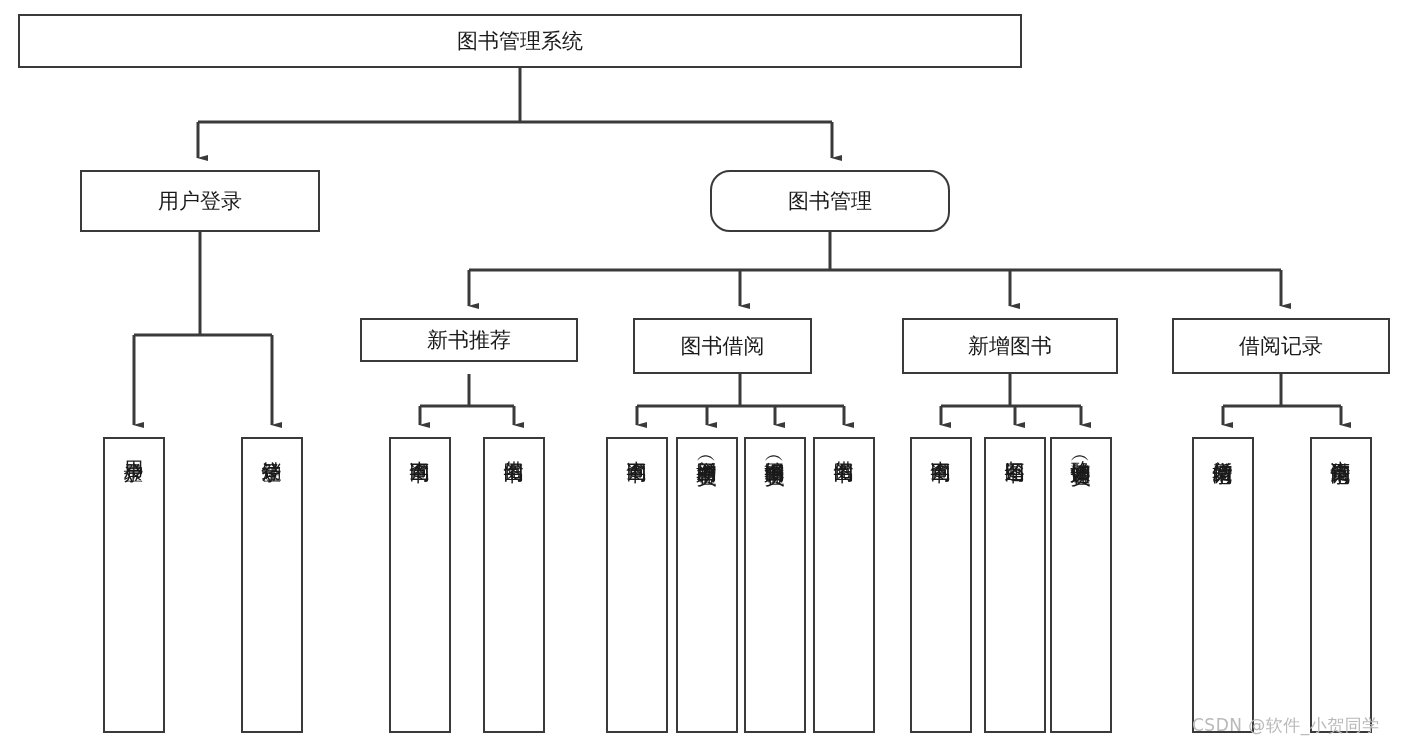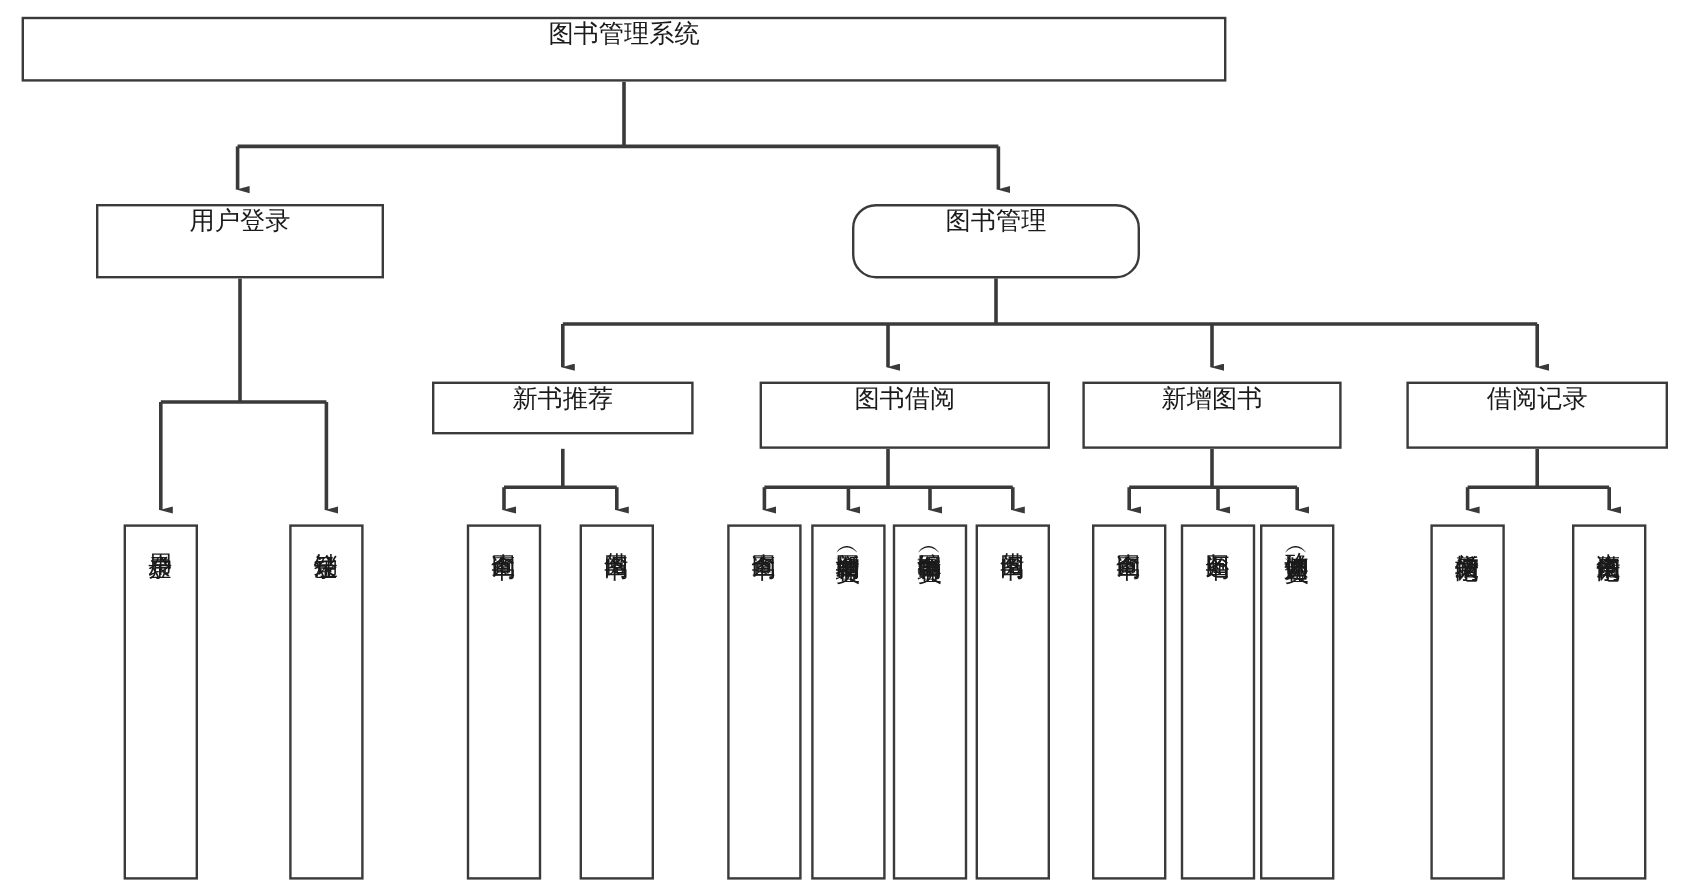--- a/index.html
+++ b/index.html
@@ -16,20 +16,21 @@
     height: 747px;
     background: #ffffff;
     overflow: hidden;
   }
   .node {
     position: absolute;
     box-sizing: border-box;
     border: 2px solid #3a3a3a;
     background: #ffffff;
     display: flex;
+    align-items: center;
     justify-content: center;
   }
   .node-label {
     font-size: 21px;
     color: #1a1a1a;
     line-height: 1.15;
     text-align: center;
     white-space: nowrap;
   }
   
@@ -127,21 +128,21 @@
   <div class="node" style="left:80px; top:170px; width:240px; height:62px;">
     <span class="node-label">用户登录</span>
   </div>
   <div class="node" style="left:710px; top:170px; width:240px; height:62px;border-radius:20px;">
     <span class="node-label">图书管理</span>
   </div>
 
   <div class="node" style="left:360px; top:318px; width:218px; height:44px;">
     <span class="node-label">新书推荐</span>
   </div>
-  <div class="node" style="left:633px; top:318px; width:242px; height:56px;">
+  <div class="node" style="left:633px; top:318px; width:179px; height:56px;">
     <span class="node-label">图书借阅</span>
   </div>
   <div class="node" style="left:902px; top:318px; width:216px; height:56px;">
     <span class="node-label">新增图书</span>
   </div>
   <div class="node" style="left:1172px; top:318px; width:218px; height:56px;">
     <span class="node-label">借阅记录</span>
   </div>
 
   <div class="node vert" style="left:103px; top:437px; width:62px; height:296px;">
@@ -177,14 +178,15 @@
   <div class="node vert" style="left:1050px; top:437px; width:62px; height:296px;">
     <span class="node-label">确认归还（管理员）</span>
   </div>
   <div class="node vert" style="left:1192px; top:437px; width:62px; height:296px;">
     <span class="node-label">新增借阅记录</span>
   </div>
   <div class="node vert" style="left:1310px; top:437px; width:62px; height:296px;">
     <span class="node-label">查询借阅记录</span>
   </div>
 
+  <div class="watermark" style="left:1192px; top:714px;">CSDN @软件_小贺同学</div>
 
 </div>
 
 </body></html>

